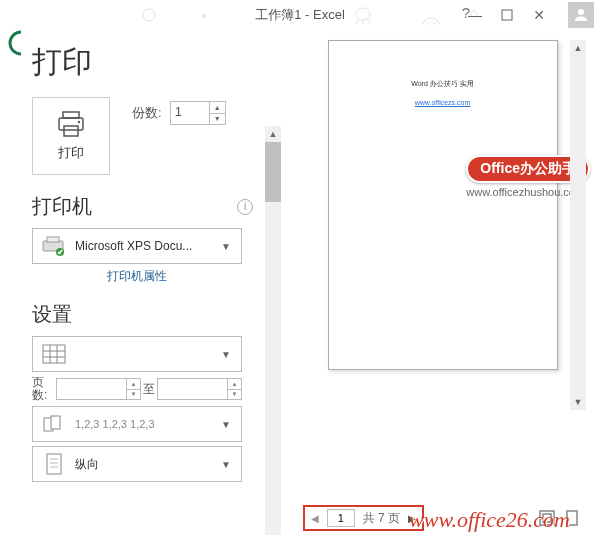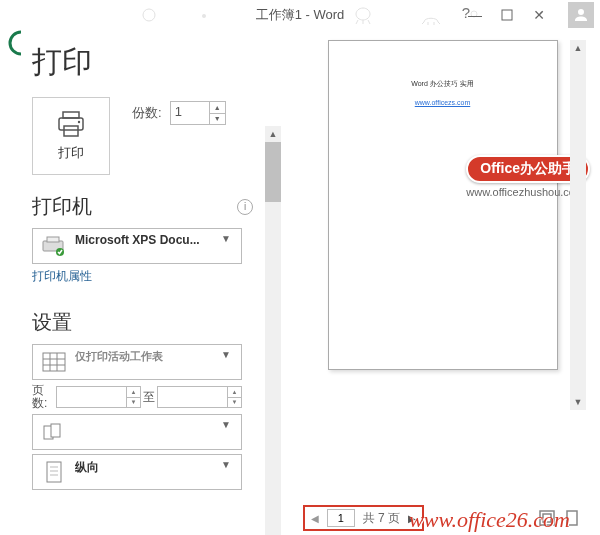--- a/index.html
+++ b/index.html
@@ -20,27 +20,27 @@
   .print-btn svg { width:32px; height:28px; }
   .print-btn span { font-size:13px; color:#333; }
   .copies-row { display:flex; align-items:center; gap:8px; font-size:13px; color:#555; margin-top:4px; }
   .spinner { width:56px; height:24px; border:1px solid #bbb; display:flex; }
   .spinner .val { flex:1; padding:2px 4px; font-size:13px; }
   .spinner .arrows { width:16px; display:flex; flex-direction:column; border-left:1px solid #bbb; }
   .spinner .arrows div { flex:1; display:flex; align-items:center; justify-content:center; font-size:7px; color:#666; }
   .spinner .arrows div:first-child { border-bottom:1px solid #bbb; }
   .section-title { font-size:20px; font-weight:300; color:#333; margin: 6px 0 8px 0; display:flex; align-items:center; gap:12px; }
   .info-icon { width:16px; height:16px; border:1px solid #aaa; border-radius:50%; display:inline-flex; align-items:center; justify-content:center; font-size:10px; color:#888; margin-left:auto; margin-right:32px; }
-  .dropdown { border:1px solid #bbb; display:flex; padding:4px 6px; width:210px; position:relative; margin-bottom:4px;font-weight:bold; }
+  .dropdown { border:1px solid #bbb; display:flex; align-items:center; padding:4px 6px; width:210px; position:relative; margin-bottom:4px; }
   .dropdown .dd-icon { width:30px; height:26px; display:flex; align-items:center; justify-content:center; margin-right:6px; flex-shrink:0; }
   .dropdown .dd-text { flex:1; overflow:hidden; }
   .dropdown .dd-text .line1 { font-size:12px; color:#333; white-space:nowrap; overflow:hidden; text-overflow:ellipsis; }
   .dropdown .dd-text .line2 { font-size:11px; color:#888; }
   .dropdown .chevron { width:18px; text-align:center; color:#666; font-size:10px; }
-  .link-right { text-align:left; width:210px; font-size:12px; color:#2a6496; margin:4px 0 24px 0; }
+  .link-right { text-align:center; width:210px; font-size:12px; color:#2a6496; margin:4px 0 16px 0; }
   .pages-row { display:flex; align-items:center; gap:2px; width:210px; margin:4px 0; font-size:12px; color:#555; }
   .pages-row .lbl { width:22px; line-height:1.1; }
   .page-input { flex:1; height:22px; border:1px solid #bbb; display:flex; }
   .page-input .v { flex:1; }
   .page-input .ar { width:14px; display:flex; flex-direction:column; border-left:1px solid #bbb; }
   .page-input .ar div { flex:1; font-size:6px; display:flex; align-items:center; justify-content:center; color:#777; }
   .page-input .ar div:first-child{ border-bottom:1px solid #bbb; }
   .scrollbar-v { position:absolute; right:4px; top:96px; width:16px; bottom:0; }
   .scrollbar-v .track { width:100%; height:100%; background:#f0f0f0; }
   .scrollbar-v .thumb { width:100%; height:60px; background:#c0c0c0; position:absolute; top:0; }
@@ -82,21 +82,21 @@
     </svg>
   <svg style="left:200px;top:10px" width="8" height="8">
       <circle cx="4" cy="4" r="2" fill="#999"></circle>
     </svg>
   <svg style="left:470px;top:8px" width="8" height="8">
       <circle cx="4" cy="4" r="3" fill="none" stroke="#999"></circle>
     </svg>
 </div>
 
 <div class="titlebar">
-  <span>工作簿1 - Word</span>
+  <span>工作簿1 - Excel</span>
   <span class="help">?</span>
   <div class="controls">
     <div class="ctl">―</div>
     <div class="ctl">
         <svg width="12" height="12">
           <rect x="1" y="1" width="10" height="10" fill="none" stroke="#666"></rect>
         </svg>
       </div>
     <div class="ctl">✕</div>
     <div class="avatar">
@@ -167,21 +167,20 @@
       <div class="dd-icon">
           <svg width="26" height="22" viewBox="0 0 26 22">
             <rect x="2" y="2" width="22" height="18" fill="none" stroke="#888"></rect>
             <line x1="2" y1="8" x2="24" y2="8" stroke="#888"></line>
             <line x1="2" y1="14" x2="24" y2="14" stroke="#888"></line>
             <line x1="9" y1="2" x2="9" y2="20" stroke="#888"></line>
             <line x1="16" y1="2" x2="16" y2="20" stroke="#888"></line>
           </svg>
         </div>
       <div class="dd-text">
-        <div class="line2">仅打印活动工作表</div>
       </div>
       <div class="chevron">▼</div>
     </div>
 
     <div class="pages-row">
       <div class="lbl">页数:</div>
       <div class="page-input">
           <div class="v"></div>
           <div class="ar">
             <div>▲</div>
@@ -199,20 +198,21 @@
     </div>
 
     <div class="dropdown">
       <div class="dd-icon">
           <svg width="26" height="22" viewBox="0 0 26 22">
             <rect x="3" y="5" width="9" height="13" fill="none" stroke="#888"></rect>
             <rect x="10" y="3" width="9" height="13" fill="#fff" stroke="#888"></rect>
           </svg>
         </div>
       <div class="dd-text">
+        <div class="line2">1,2,3  1,2,3  1,2,3</div>
       </div>
       <div class="chevron">▼</div>
     </div>
 
     <div class="dropdown">
       <div class="dd-icon">
           <svg width="20" height="24" viewBox="0 0 20 24">
             <rect x="3" y="2" width="14" height="20" fill="none" stroke="#888"></rect>
             <line x1="6" y1="7" x2="14" y2="7" stroke="#bbb"></line>
             <line x1="6" y1="11" x2="14" y2="11" stroke="#bbb"></line>

